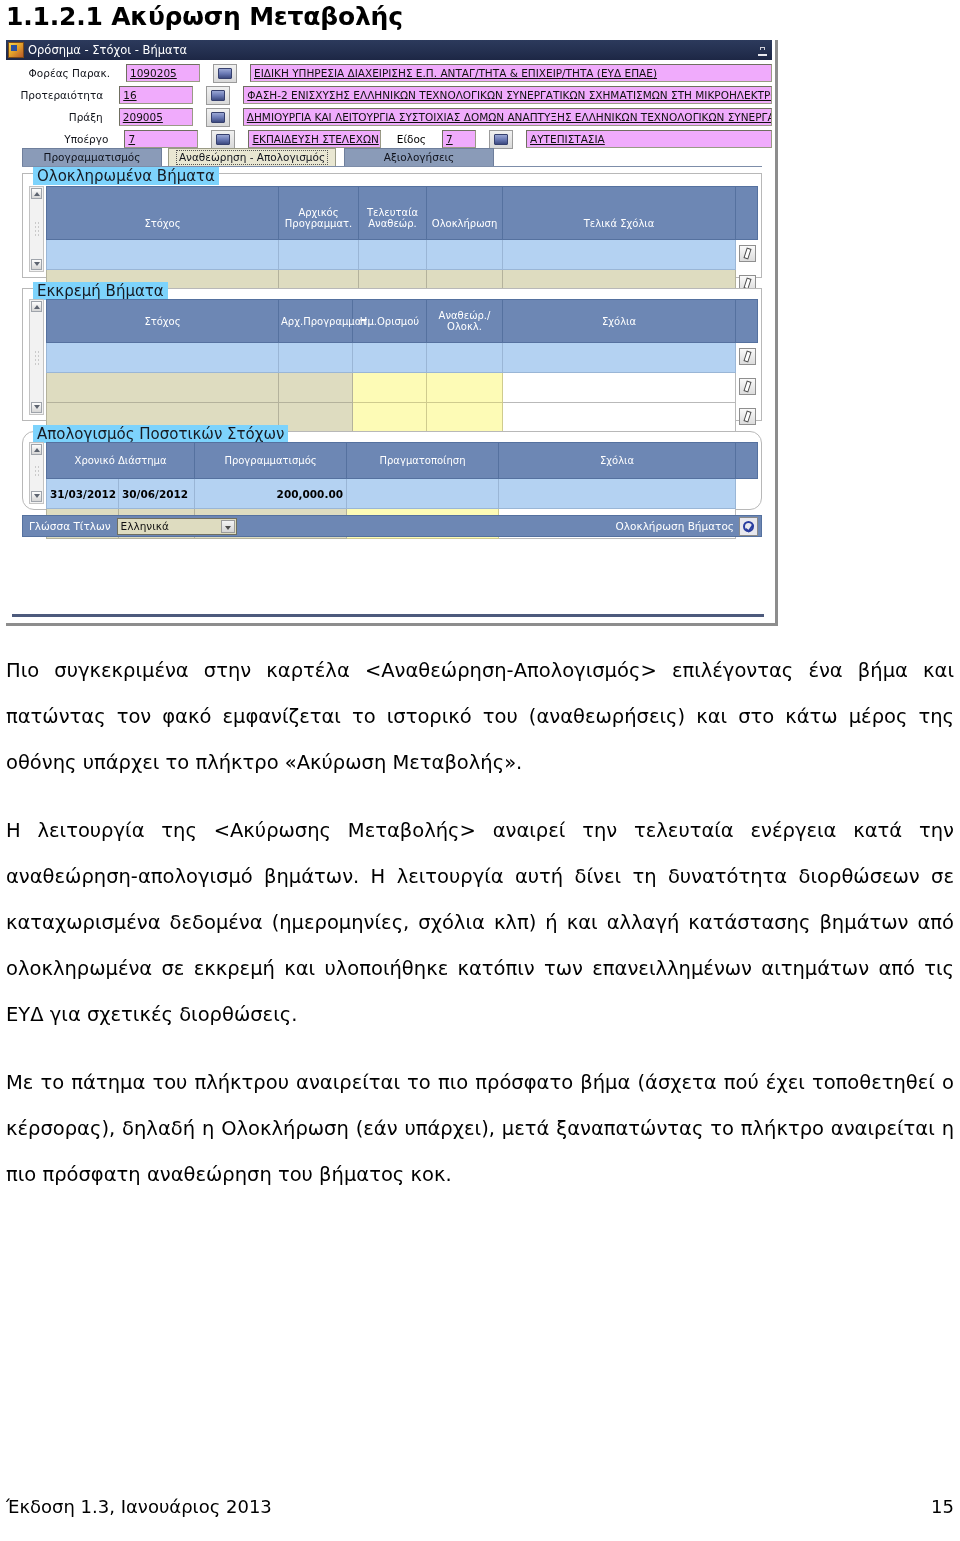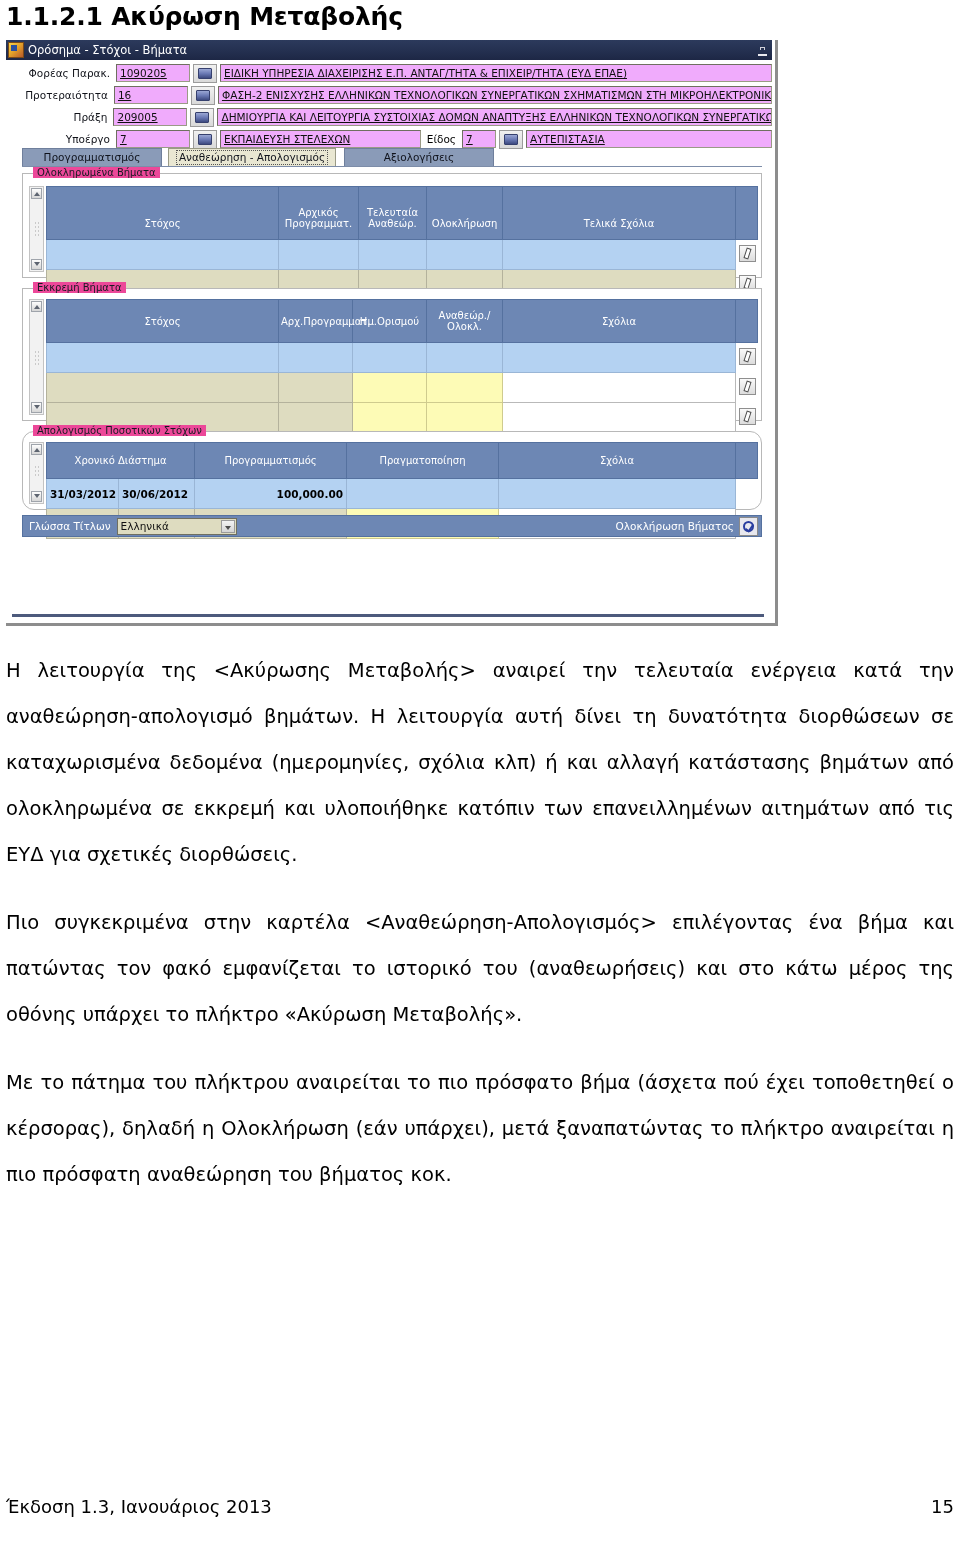--- a/index.html
+++ b/index.html
@@ -113,20 +113,21 @@
     position: absolute;
     left: 0; top: 0;
     width: 766px;
     padding-top: 3px;
   }
   .hdr-row {
     display: flex;
     align-items: center;
     height: 20px;
     margin-bottom: 2px;
+    gap: 10px;
   }
   .hdr-label {
     width: 110px;
     text-align: right;
     padding-right: 6px;
     font-size: 10.5px;
     color: #11131a;
     box-sizing: border-box;
     white-space: nowrap;
   }
@@ -219,23 +220,23 @@
   .group {
     position: absolute;
     border: 1px solid #b8b8b8;
     background: #ffffff;
     box-sizing: border-box;
   }
   .group-title {
     position: absolute;
     top: -7px;
     left: 10px;
-    background: #ec4899;
+    background: #7dd3fc;
     padding: 0 4px;
-    font-size: 10px;
+    font-size: 15px;
     color: #171a22;
     white-space: nowrap;
   }
 
   
   .grid {
     position: absolute;
     box-sizing: border-box;
   }
   .grid-scroll {
@@ -681,21 +682,21 @@
               <th>Προγραμματισμός</th>
               <th>Πραγματοποίηση</th>
               <th>Σχόλια</th>
               <th></th>
             </tr>
           </thead>
           <tbody>
             <tr class="row-sel">
               <td class="dt">31/03/2012</td>
               <td class="dt">30/06/2012</td>
-              <td class="num">100,000.00</td>
+              <td class="num">200,000.00</td>
               <td></td>
               <td></td>
               <td style="background:transparent;border:none"></td>
             </tr>
             <tr class="row-alt">
               <td></td>
               <td></td>
               <td></td>
               <td class="cell-yellow"></td>
               <td class="cell-white"></td>
@@ -716,21 +717,21 @@
         <span class="bb-action-label">Ολοκλήρωση Βήματος</span>
         <span class="bb-action-btn"></span>
       </span>
     </div>
 
     <div class="screenshot-footline"></div>
   </div>
 </div>
 
 <div class="body-copy" style="top:648px;">
+  <p>Πιο συγκεκριμένα στην καρτέλα &lt;Αναθεώρηση-Απολογισμός&gt; επιλέγοντας ένα βήμα και πατώντας τον φακό εμφανίζεται το ιστορικό του (αναθεωρήσεις) και στο κάτω μέρος της οθόνης υπάρχει το πλήκτρο «Ακύρωση Μεταβολής».</p>
   <p>Η λειτουργία της &lt;Ακύρωσης Μεταβολής&gt; αναιρεί την τελευταία ενέργεια κατά την αναθεώρηση-απολογισμό βημάτων. Η λειτουργία αυτή δίνει τη δυνατότητα διορθώσεων σε καταχωρισμένα δεδομένα (ημερομηνίες, σχόλια κλπ) ή και αλλαγή κατάστασης βημάτων από ολοκληρωμένα σε εκκρεμή και υλοποιήθηκε  κατόπιν των επανειλλημένων αιτημάτων από τις ΕΥΔ για σχετικές διορθώσεις.</p>
-  <p>Πιο συγκεκριμένα στην καρτέλα &lt;Αναθεώρηση-Απολογισμός&gt; επιλέγοντας ένα βήμα και πατώντας τον φακό εμφανίζεται το ιστορικό του (αναθεωρήσεις) και στο κάτω μέρος της οθόνης υπάρχει το πλήκτρο «Ακύρωση Μεταβολής».</p>
   <p>Με το πάτημα του πλήκτρου αναιρείται το πιο πρόσφατο βήμα (άσχετα πού έχει τοποθετηθεί ο κέρσορας), δηλαδή η Ολοκλήρωση (εάν υπάρχει), μετά ξαναπατώντας το πλήκτρο αναιρείται η πιο πρόσφατη αναθεώρηση του βήματος κοκ.</p>
 </div>
 
 <div class="footer">
   <span>Έκδοση 1.3, Ιανουάριος 2013</span>
   <span>15</span>
 </div>
 
 </body></html>

